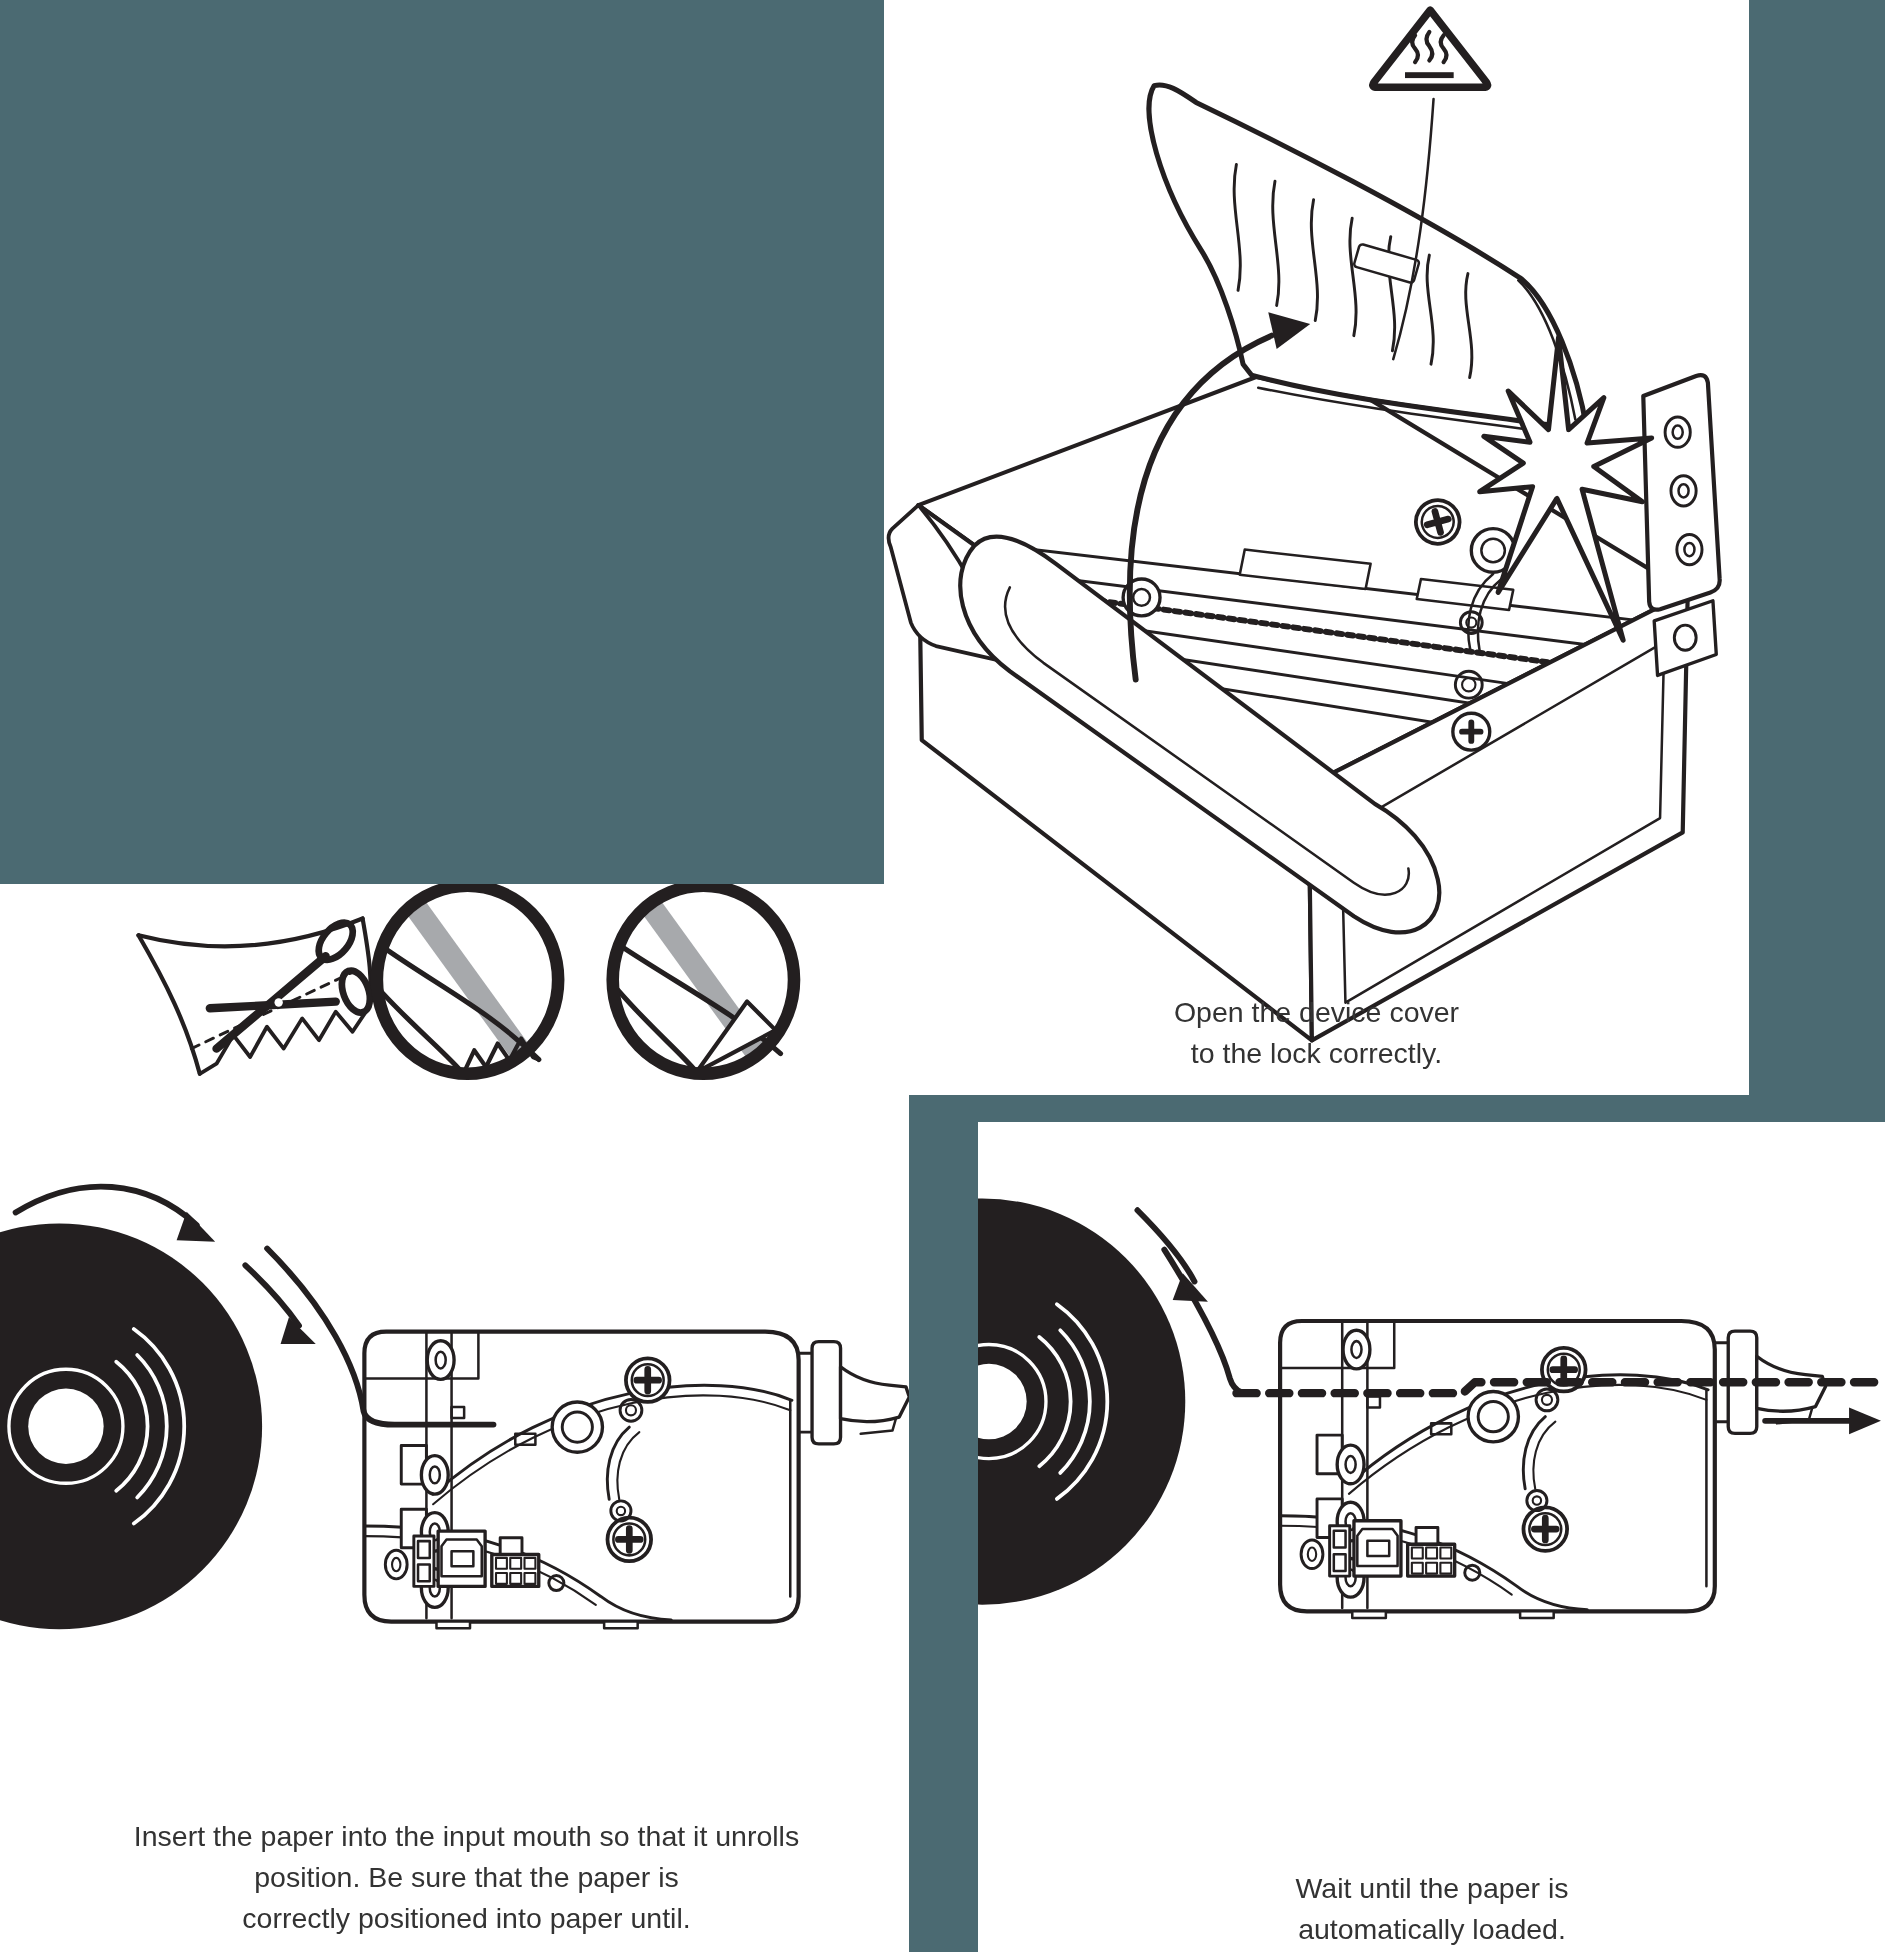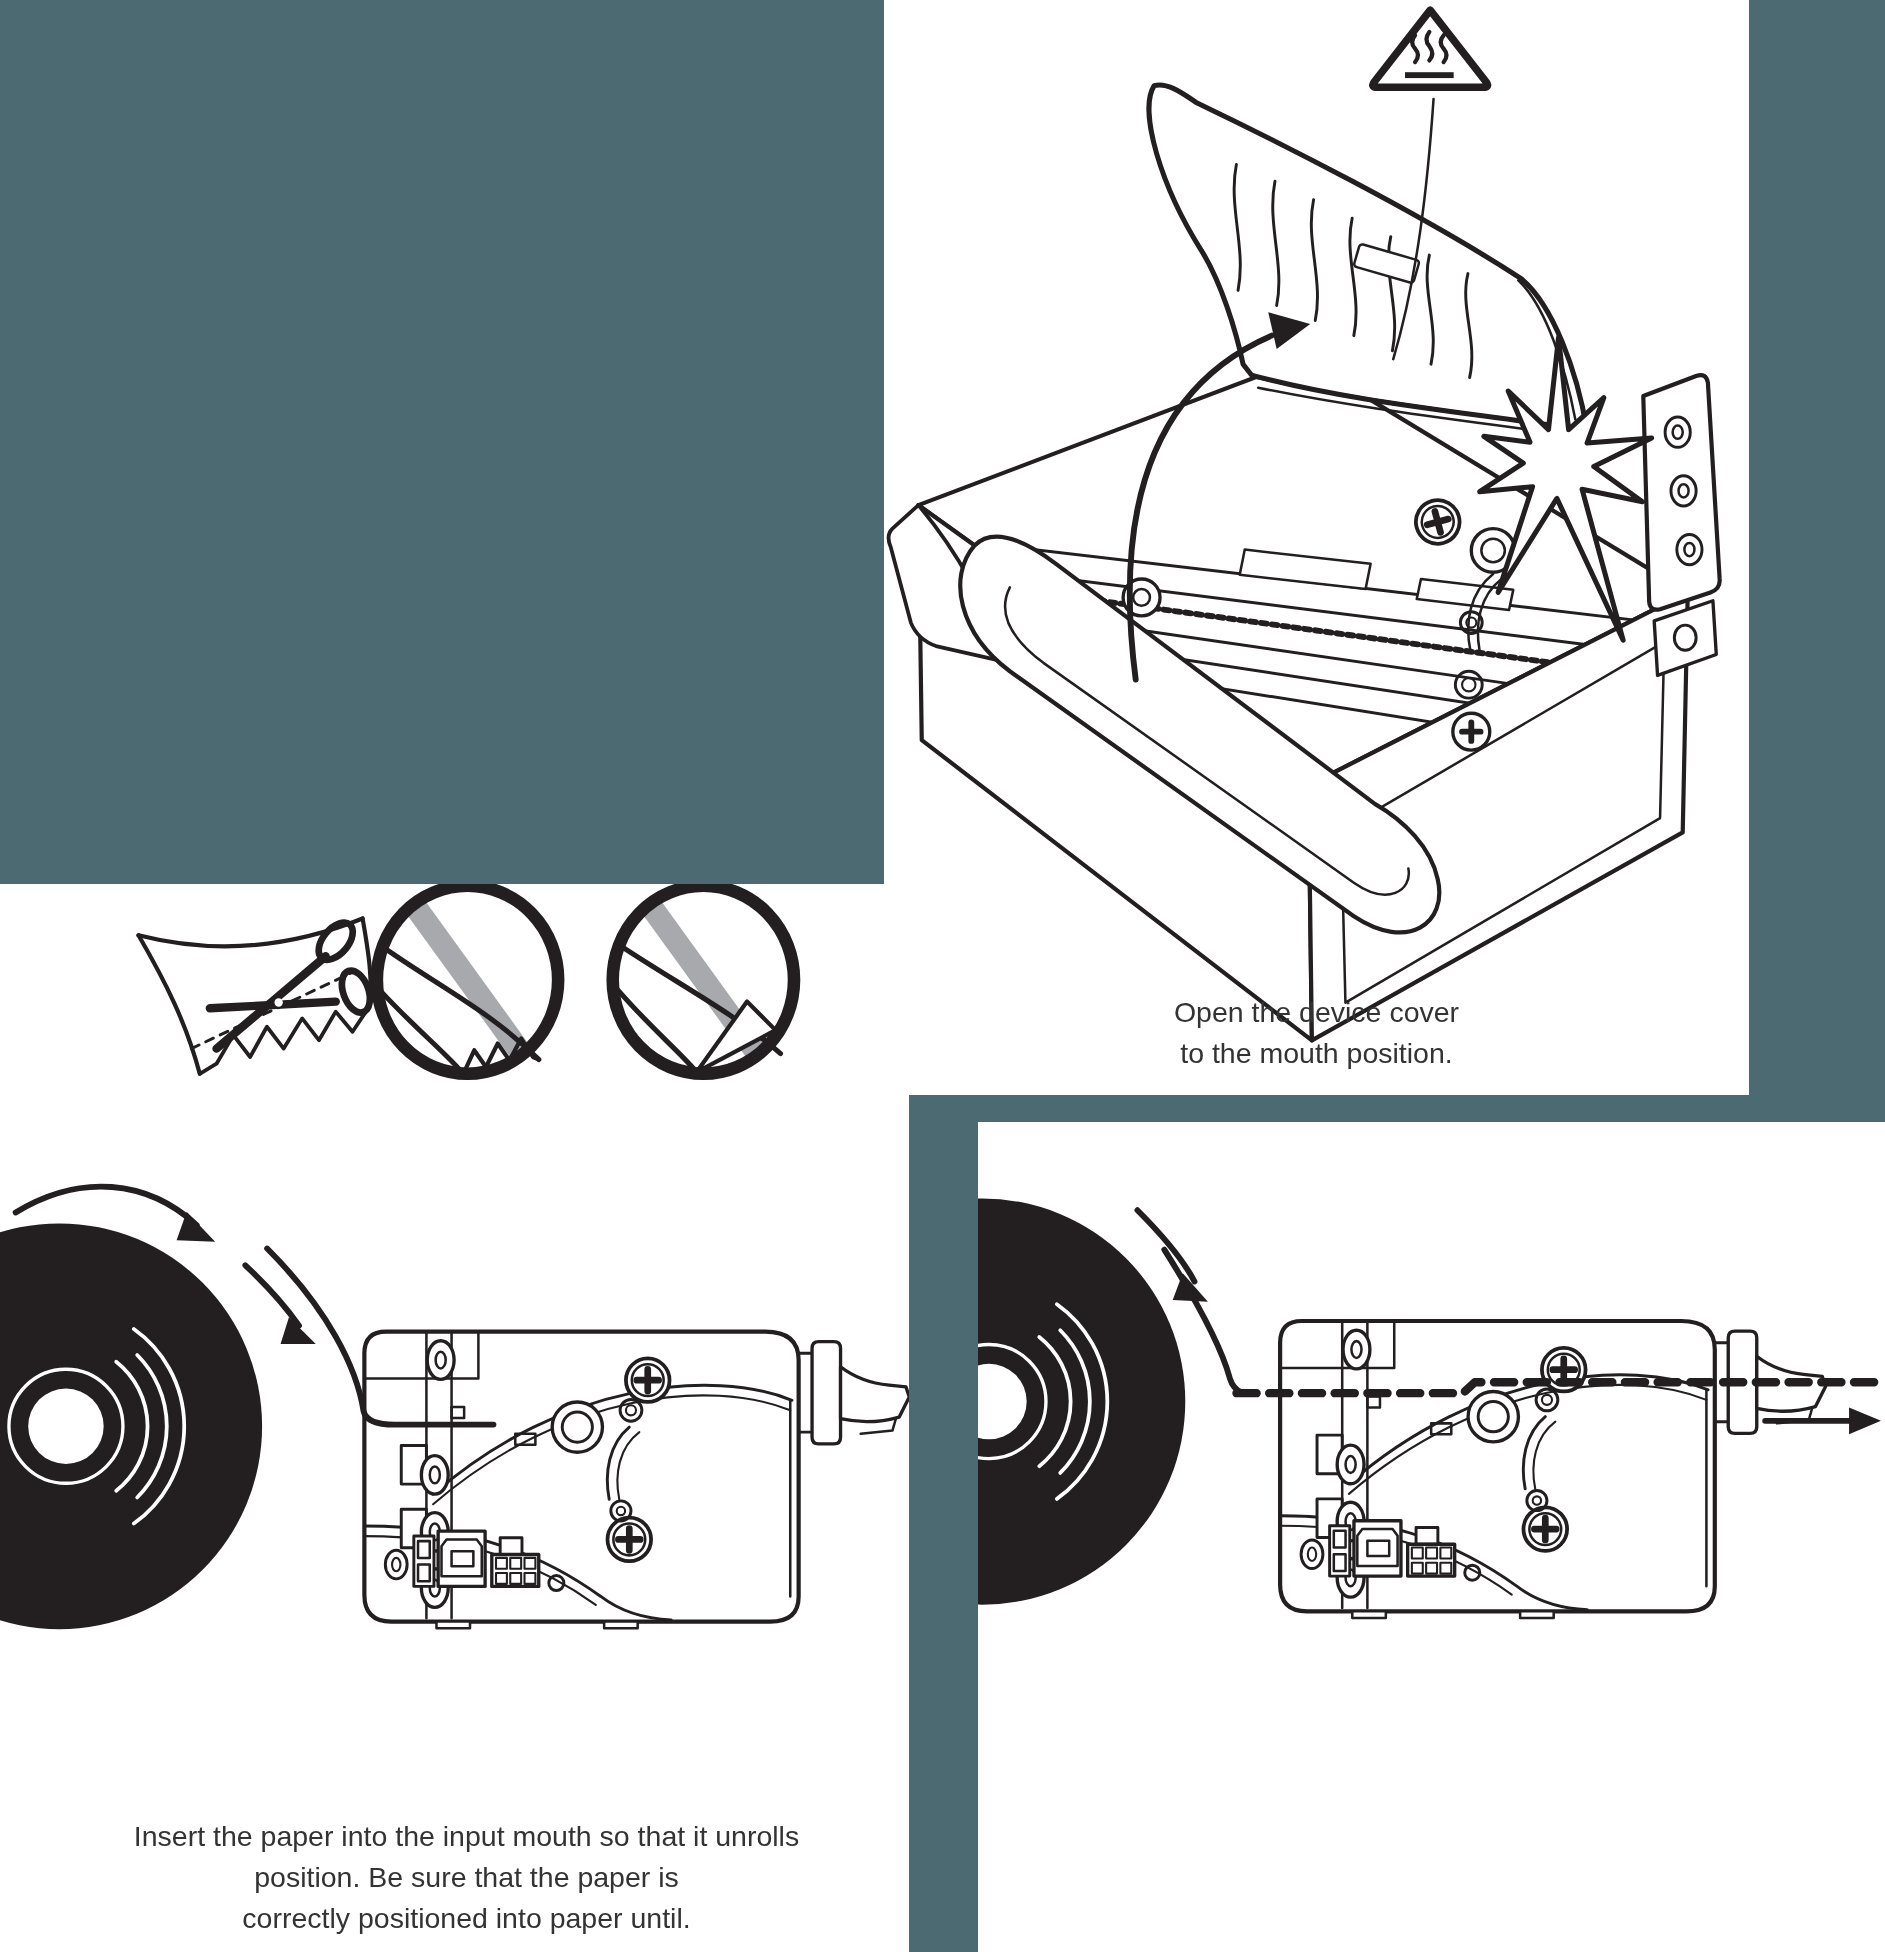--- a/index.html
+++ b/index.html
@@ -119,21 +119,21 @@
       <path class="s" stroke-width="5" d="M 633,42 q -7,8 0,16 q 7,8 0,16"></path>
       <path class="s" stroke-width="5" d="M 650,38 q -7,9 0,17 q 7,9 0,17"></path>
       <path class="s" stroke-width="5" d="M 667,42 q -7,8 0,16 q 7,8 0,16"></path>
     </g>
 
     <polygon class="w" stroke-width="6" points="804,402 816,512 858,474 838,528 915,522 846,556 904,598 832,583 881,763 802,594 732,706 773,580 710,586 762,552 715,520 770,527 744,466 792,512"></polygon>
   </svg>
 
   <div class="caption" style="left:884px;top:992px;width:865px;">
     <span>Open the device cover</span>
-    <span>to the mouth position.</span>
+    <span>to the lock correctly.</span>
   </div>
 
   <svg class="panel-art" style="left:0;top:884px;" width="909" height="210" viewBox="0 0 1083 250">
     <defs>
       <g id="prohibit-base">
         <ellipse class="wf" cx="0" cy="0" rx="108" ry="112"></ellipse>
         <line class="g" stroke-width="27" x1="-60" y1="-84" x2="66" y2="90"></line>
       </g>
       <g id="prohibit-rim">
         <ellipse class="s" stroke-width="15" cx="0" cy="0" rx="108" ry="112"></ellipse>
@@ -290,15 +290,19 @@
     <path class="s" stroke-width="7" d="M 222,152 C 268,225 292,275 300,305 Q 304,318 314,322"></path>
 
     <path class="s" stroke-width="10" stroke-linecap="butt" stroke-dasharray="24 15" d="M 308,323 H 578 L 592,310 H 1082"></path>
 
     <g>
       <path class="s" stroke-width="7" d="M 938,356 H 1038"></path>
       <polygon class="f" points="1076,356 1038,340 1038,372"></polygon>
     </g>
   </svg>
 
+  <div class="caption" style="left:978px;top:1868px;width:908px;">
+    <span>Wait until the paper is</span>
+    <span>automatically loaded.</span>
+  </div>
 
 </div>
 
 
 </body></html>

